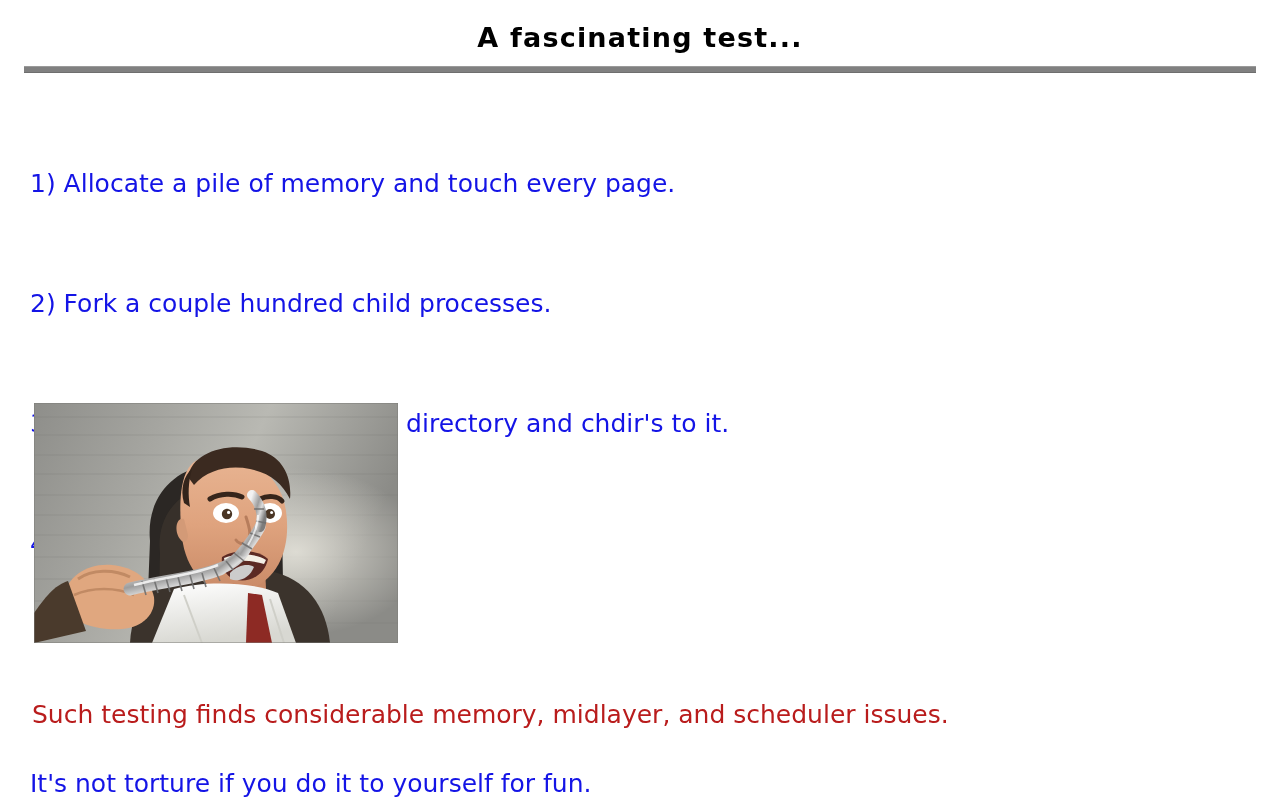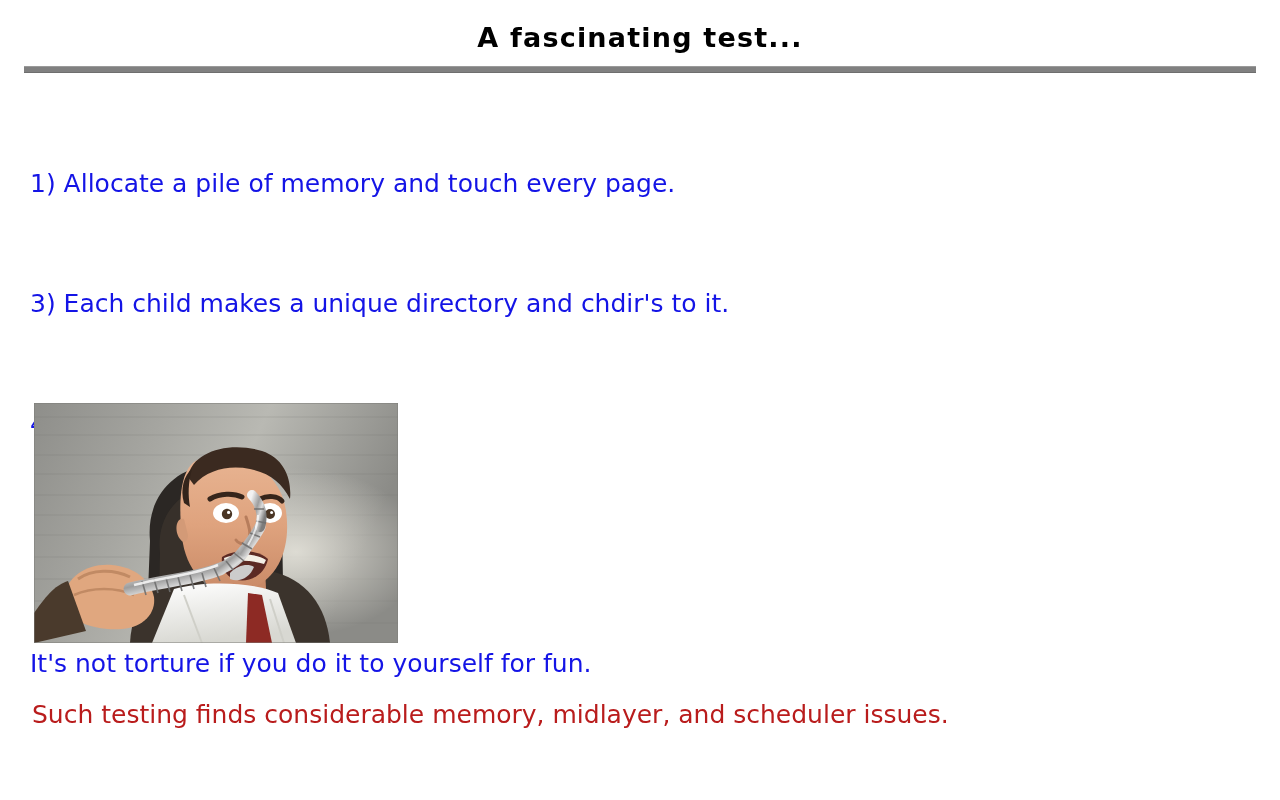--- a/index.html
+++ b/index.html
@@ -96,20 +96,21 @@
 <body>
 
 <div class="slide">
 
   <div class="slide-title">A fascinating test...</div>
 
   <div class="title-rule"></div>
 
   <div class="body-text">
     <span class="body-line">1) Allocate a pile of memory and touch every page.</span>
+    <span class="body-line">2) Fork a couple hundred child processes.</span>
     <span class="body-line">3) Each child makes a unique directory and chdir's to it.</span>
     <span class="body-line">4) Each child Dumps Core.</span>
     <span class="body-line blank"></span>
     <span class="body-line">It's not torture if you do it to yourself for fun.</span>
     
   </div>
 
   <div class="photo">
     <svg width="364" height="240" viewBox="0 0 364 240" xmlns="http://www.w3.org/2000/svg">
       <defs>

